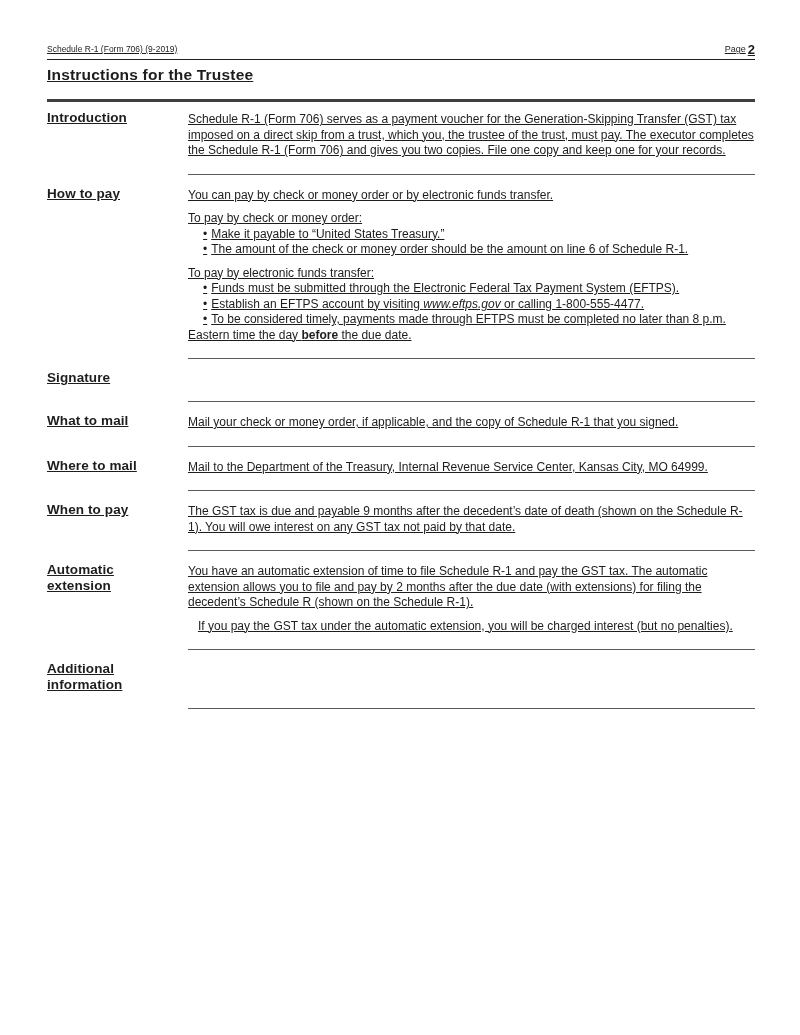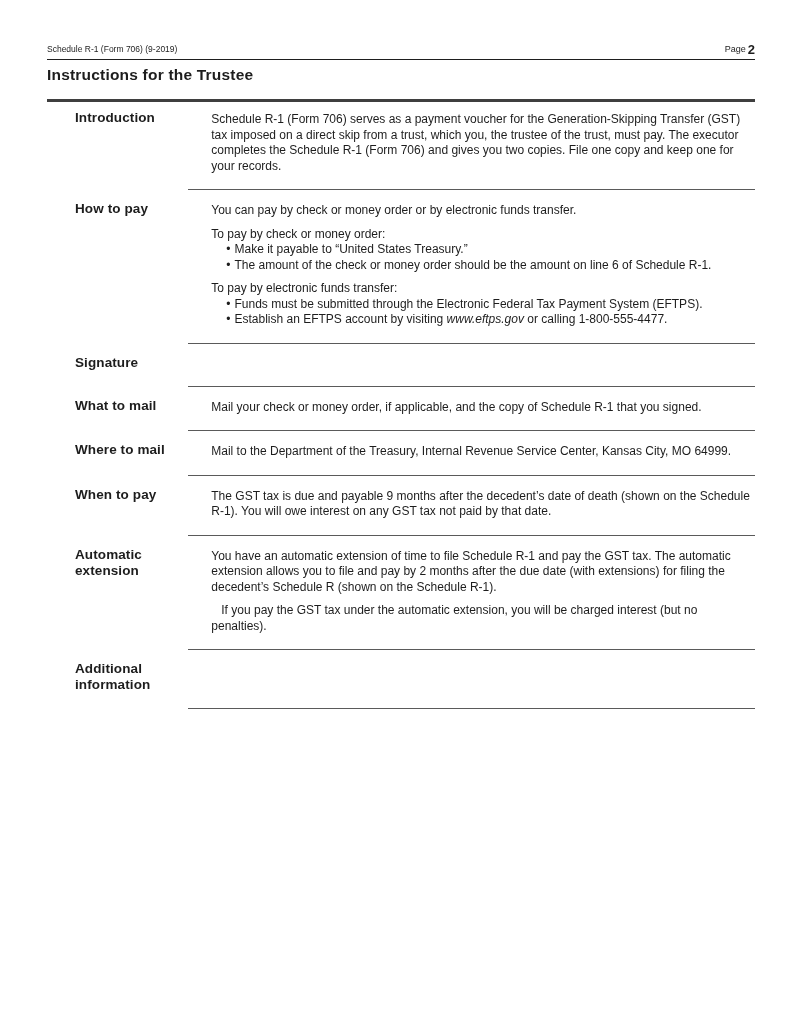--- a/index.html
+++ b/index.html
@@ -2,38 +2,38 @@
 <html><head>
 <meta charset="utf-8">
 <style>
   html,body { margin:0; padding:0; background:#e8e8e8; }
   .page {
     position:relative; width:800px; height:1035px; margin:0 auto;
     background:#ffffff; overflow:hidden;
     font-family:"Liberation Sans", sans-serif; color:#1d1d1d;
     -webkit-font-smoothing:antialiased;
   }
-  .inner { padding:44px 45px 0 47px; }
+  .inner { padding:44px 45px 0 47px;text-decoration:underline; }
 
   .doc-header {
     display:flex; justify-content:space-between; align-items:flex-end;
     font-size:8.5px; line-height:11px; padding-bottom:4px;
     border-bottom:1.7px solid #1e1e1e;
   }
   .doc-header .page-word { font-size:9px; }
   .doc-header .page-num { font-size:13px; font-weight:bold; margin-left:2px; }
   .page-right { display:flex; align-items:flex-end; }
 
   h1.doc-title {
     font-size:15.5px; line-height:20px; font-weight:bold;
     letter-spacing:0.2px; margin:5px 0 14px 0;
   }
   .title-rule { height:3px; background:#3f3f3f; margin:0 0 10px 0; }
 
-  .section { display:flex; align-items:flex-start;margin-left:28px; }
+  .section { display:flex; align-items:flex-start; }
   .label {
     width:141px; padding-right:26px; box-sizing:border-box;
     font-weight:bold; font-size:13.5px; line-height:16px;
     letter-spacing:0.1px; margin-top:-2px;
   }
   .content { width:567px; font-size:12px; line-height:15.5px; }
   .content p { margin:0 0 8px 0; }
   .content p:last-child { margin-bottom:0; }
   .bullets { margin:0; }
   .bullet { text-indent:15px; }
@@ -75,20 +75,21 @@
         <p>You can pay by check or money order or by electronic funds transfer.</p>
         <p class="bullets">
           <span>To pay by check or money order:</span>
           <span class="bullet" style="display:block"><span class="marker">•</span><span>Make it payable to “United States Treasury.”</span></span>
           <span class="bullet" style="display:block"><span class="marker">•</span><span>The amount of the check or money order should be the amount on line 6 of Schedule R-1.</span></span>
         </p>
         <p class="bullets">
           <span>To pay by electronic funds transfer:</span>
           <span class="bullet" style="display:block"><span class="marker">•</span><span>Funds must be submitted through the Electronic Federal Tax Payment System (EFTPS).</span></span>
           <span class="bullet" style="display:block"><span class="marker">•</span><span>Establish an EFTPS account by visiting </span><span class="it">www.eftps.gov</span><span> or calling 1-800-555-4477.</span></span>
+          <span class="bullet" style="display:block"><span class="marker">•</span><span>To be considered timely, payments made through EFTPS must be completed no later than 8 p.m. Eastern time the day </span><span class="bd">before</span><span> the due date.</span></span>
         </p>
       </div>
     </div>
     <div class="divider"></div>
 
     <div class="section">
       <div class="label">Signature</div>
     </div>
     <div class="divider"></div>
 

